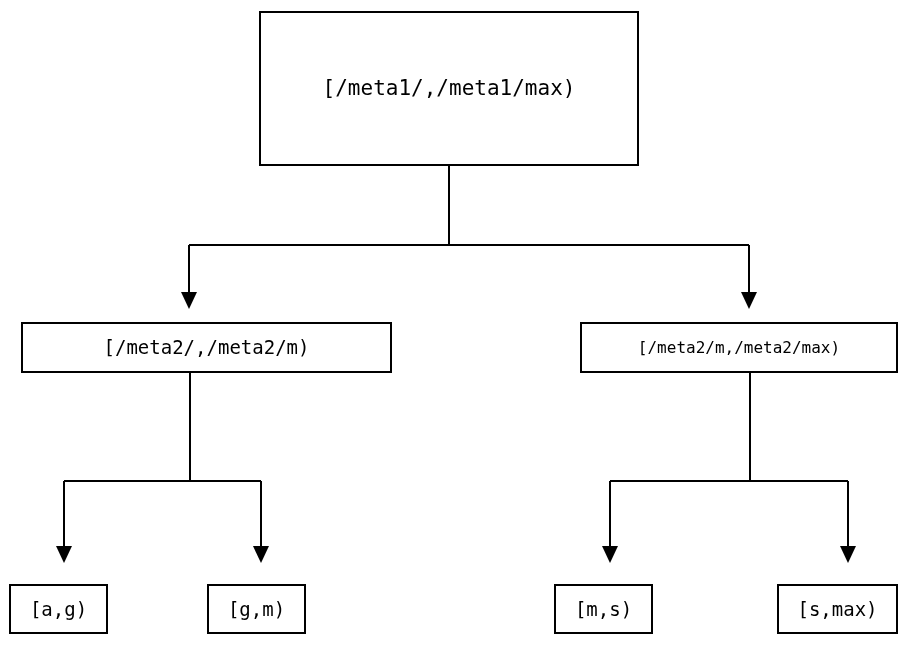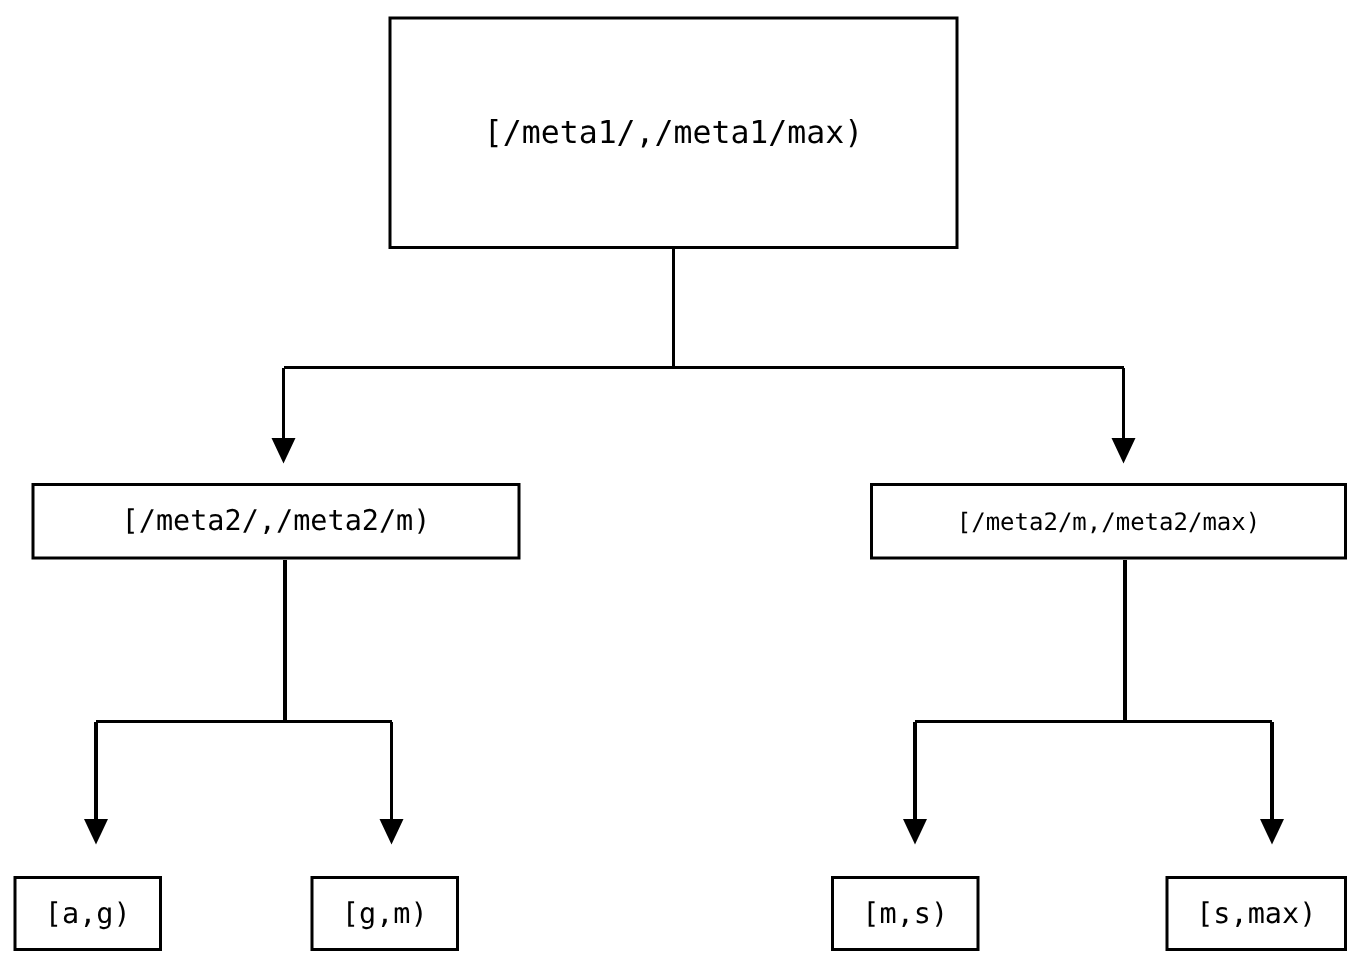--- a/index.html
+++ b/index.html
@@ -35,21 +35,21 @@
     left: 259px;
     top: 11px;
     width: 380px;
     height: 155px;
     font-size: 21px;
   }
   
   #node-meta2-low {
     left: 21px;
     top: 322px;
-    width: 326px;
+    width: 371px;
     height: 51px;
     font-size: 19px;
   }
   #node-meta2-high {
     left: 580px;
     top: 322px;
     width: 318px;
     height: 51px;
     font-size: 16px;
   }

